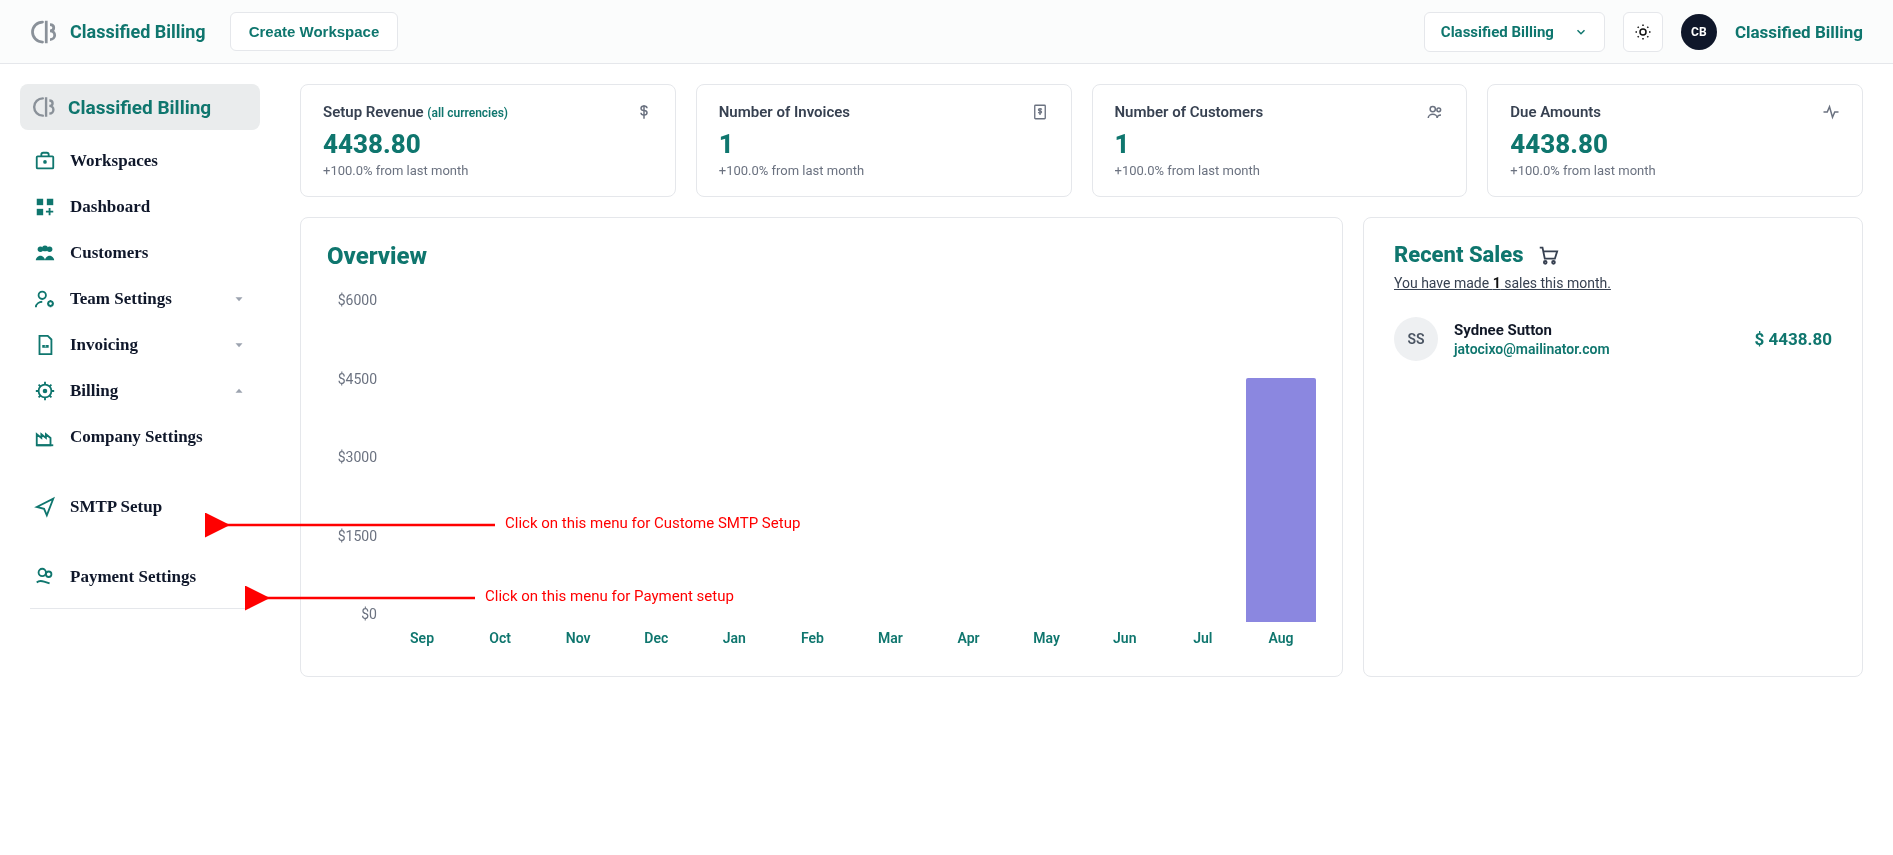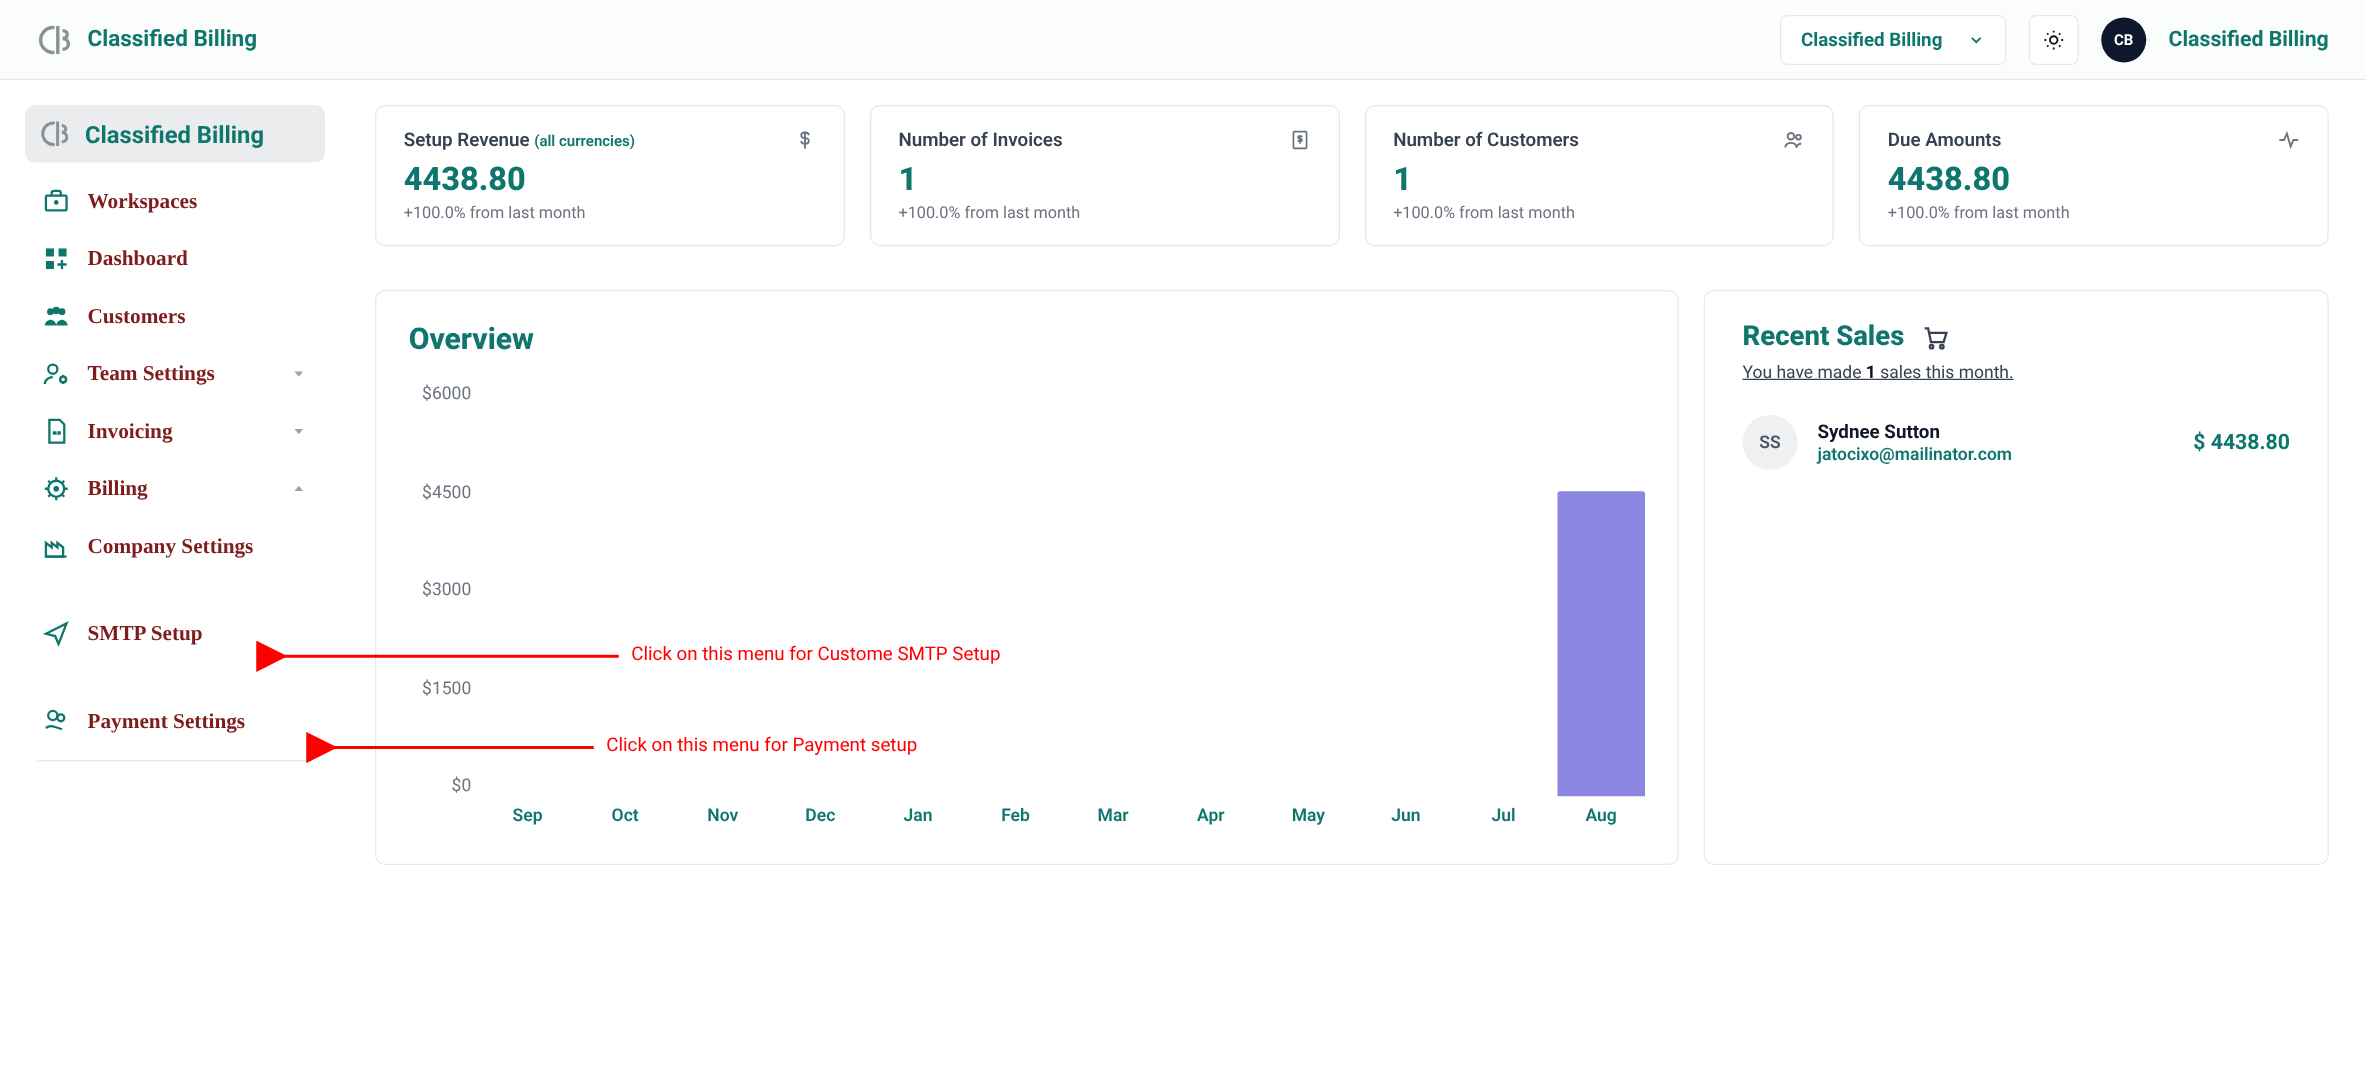--- a/index.html
+++ b/index.html
@@ -57,40 +57,40 @@
   .side-header {
     display:flex; align-items:center; gap:10px;
     padding:10px 12px; border-radius:8px; background:#eaeced; margin-bottom:8px;
   }
   .side-header .brand-text { font-size:19px; }
   .side-item {
     display:flex; align-items:center; gap:14px;
     padding:12px 14px; border-radius:6px; cursor:pointer;
   }
   .side-icon { width:22px; height:22px; color:#0f766e; flex-shrink:0; }
-  .side-label { font-size:17px; font-weight:700; color:#7f1d1d; font-family: Georgia, 'Times New Roman', serif;}
+  .side-label { font-size:17px; font-weight:700; color:#0f172a; font-family: Georgia, 'Times New Roman', serif;}
   .side-caret { margin-left:auto; width:14px; height:14px; color:#9ca3af; }
   .side-divider { height:1px; background:#e5e7eb; margin:8px 10px; }
   .side-gap { height: 24px; }
 
   
   .cards-row { display:flex; gap:20px; }
   .stat-card {
     flex:1; border:1px solid #e5e7eb; border-radius:8px; background:#fff;
     padding:18px 22px;
   }
   .stat-title-row { display:flex; align-items:center; justify-content:space-between; }
   .stat-title { font-size:15px; font-weight:600; color:#374151; }
   .stat-title .hint { font-size:12px; font-weight:600; color:#0f766e; }
   .stat-icon { width:18px; height:18px; color:#6b7280; }
   .stat-value { font-size:26px; font-weight:800; color:#0f766e; margin-top:8px; }
   .stat-change { font-size:13px; color:#6b7280; margin-top:4px; }
 
   
-  .bottom-row { display:flex; gap:20px; margin-top:35px; }
+  .bottom-row { display:flex; gap:20px; margin-top:20px; }
   .overview-card {
     flex: 1 1 680px;
     border:1px solid #e5e7eb; border-radius:8px; background:#fff;
     padding:24px 26px;
   }
   .overview-title { font-size:24px; font-weight:800; color:#0f766e; margin:0 0 22px 0; }
   .chart-wrap { position:relative; height:360px; }
   .chart-y-axis {
     position:absolute; left:0; top:0; bottom:30px; width:50px;
     display:flex; flex-direction:column; justify-content:space-between;
@@ -153,20 +153,21 @@
 <div class="topbar">
   <div class="top-left">
     <div class="logo-group">
       <svg class="logo-svg" viewBox="0 0 24 24" fill="none" stroke="#8a9199" stroke-width="2.2">
         <path d="M10 4 A8 8 0 1 0 10 20" stroke-linecap="round"></path>
         <line x1="13" y1="3" x2="13" y2="21"></line>
         <path d="M16 6 C20 6 20 11 16 11 C21 11 21 18 16 18"></path>
       </svg>
       <span class="brand-text">Classified Billing</span>
     </div>
+    <button class="create-btn">Create Workspace</button>
   </div>
   <div class="top-right">
     <div class="workspace-select">
       <span class="label">Classified Billing</span>
       <svg class="chevron-down" viewBox="0 0 24 24" fill="none" stroke="#0f766e" stroke-width="2.5">
           <polyline points="6 9 12 15 18 9"></polyline>
         </svg>
     </div>
     <button class="theme-btn">
       <svg width="18" height="18" viewBox="0 0 24 24" fill="none" stroke="#111" stroke-width="2">

